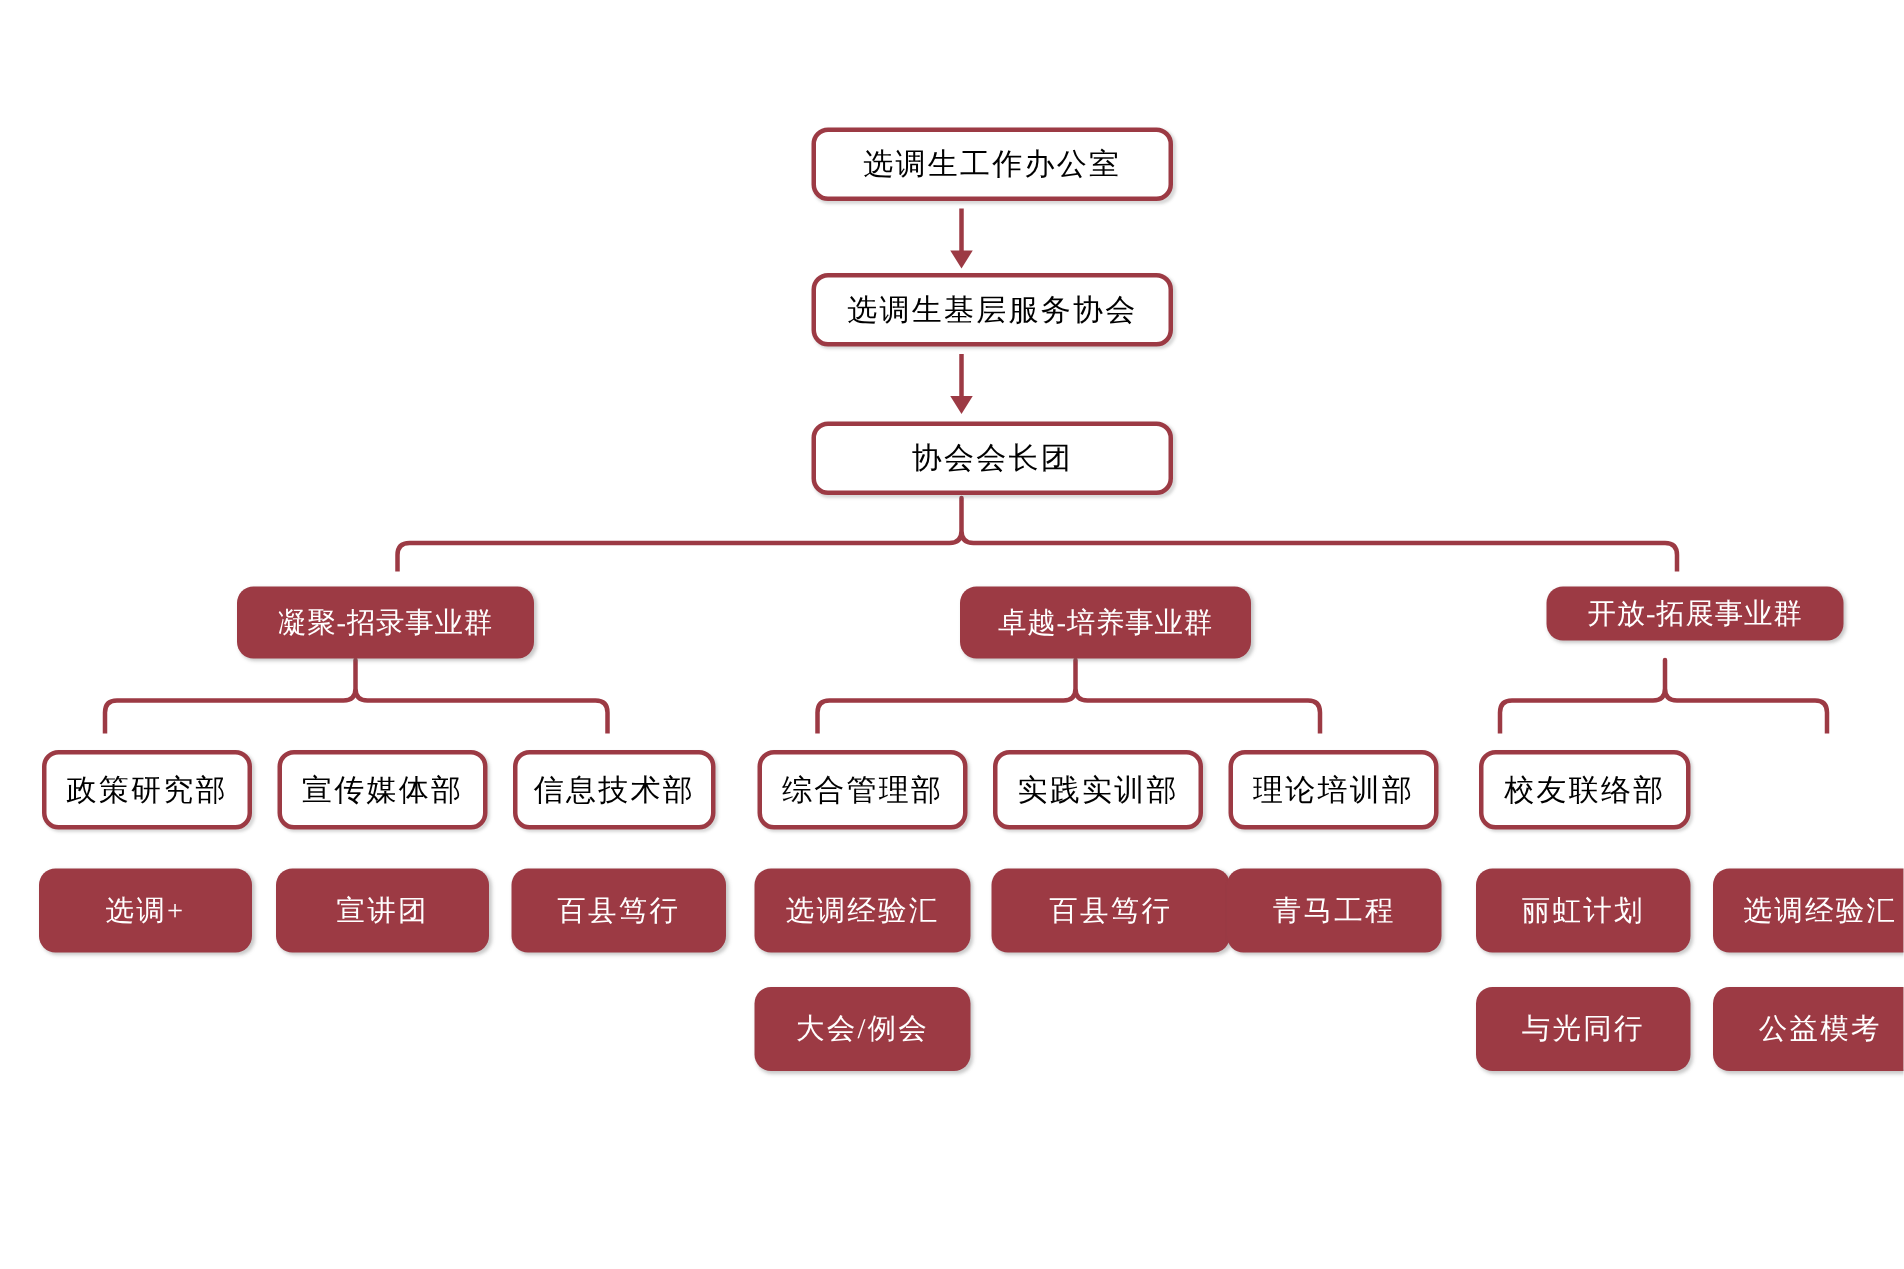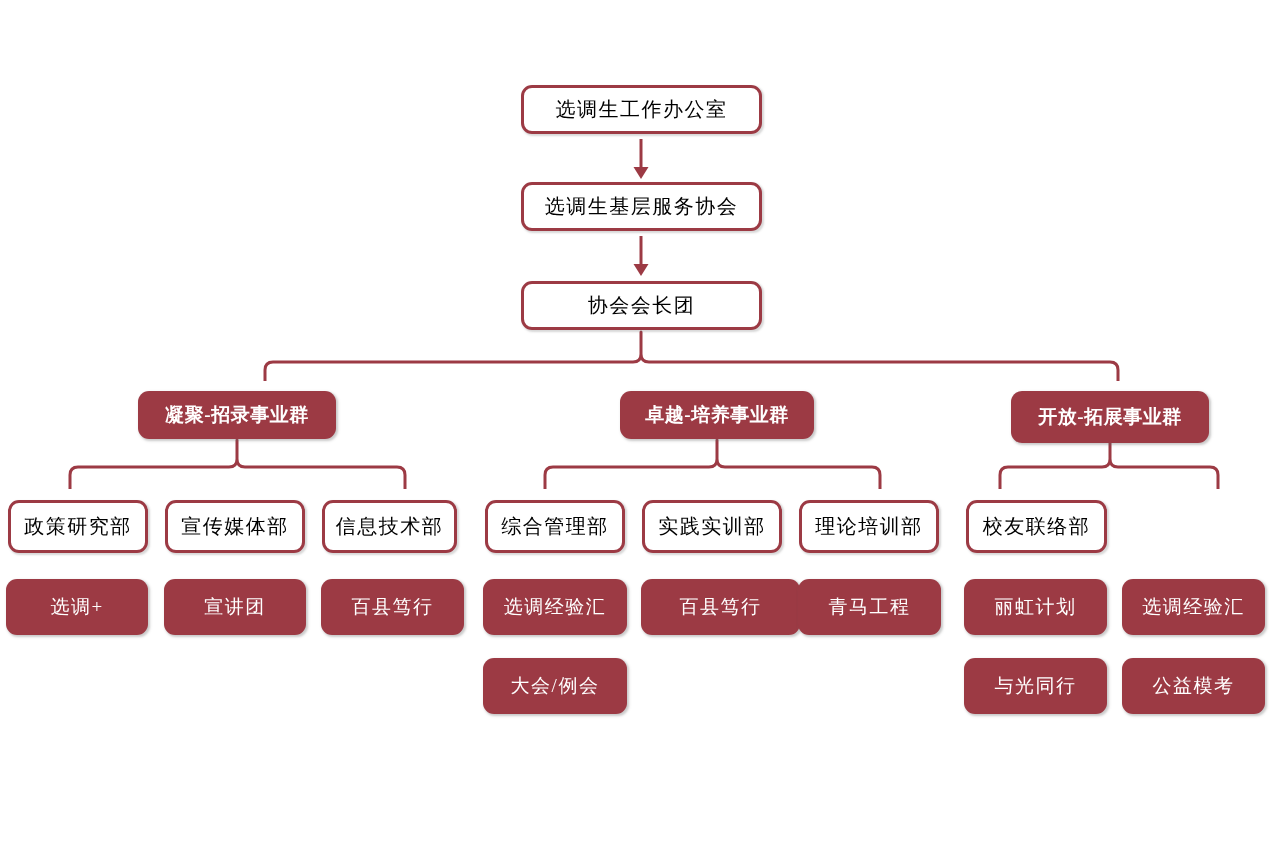--- a/index.html
+++ b/index.html
@@ -15,37 +15,38 @@
   svg.connectors { position: absolute; left: 0; top: 0; pointer-events: none; }
   .stroke { stroke: var(--maroon); stroke-width: 3; fill: none; stroke-linejoin: round; }
   .arrowhead { fill: var(--maroon); stroke: none; }
   .node {
     position: absolute;
     box-sizing: border-box;
     display: flex; align-items: center; justify-content: center;
     text-align: right;
     white-space: nowrap;
     letter-spacing: 1.5px;
+    margin-left: 20px;
   }
   .outline {
     background: var(--paper);
     border: 3px solid var(--maroon);
     border-radius: 11px;
     color: var(--ink);
     font-size: 20px;
     box-shadow: 1.5px 1.5px 2px rgba(100,100,100,0.25);
   }
   .filled {
     background: var(--maroon);
     border-radius: 11px;
     color: #ffffff;
     font-size: 19px;
     box-shadow: 1.5px 1.5px 2.5px rgba(100,100,100,0.35);
   }
-  .group { font-weight: bold; letter-spacing: 0.5px; }
+  .group { font-weight: normal; letter-spacing: 0.5px; }
 </style>
 </head>
 <body>
 
 <div class="canvas">
 
   <svg class="connectors" width="1269" height="846" viewBox="0 0 1269 846">
 
     <line class="stroke" x1="641" y1="139" x2="641" y2="168"></line>
     <polygon class="arrowhead" points="633.5,167 648.5,167 641,179"></polygon>
@@ -65,21 +66,21 @@
     <path class="stroke" d="M1000,489 L1000,475 Q1000,467 1008,467 L1102,467 Q1110,467 1110,459 L1110,440
              L1110,459 Q1110,467 1118,467 L1210,467 Q1218,467 1218,475 L1218,489"></path>
   </svg>
 
   <div class="node outline" style="left:521px; top:85px; width:241px; height:49px">选调生工作办公室</div>
   <div class="node outline" style="left:521px; top:182px; width:241px; height:49px">选调生基层服务协会</div>
   <div class="node outline" style="left:521px; top:281px; width:241px; height:49px">协会会长团</div>
 
   <div class="node filled group" style="left:138px; top:391px; width:198px; height:48px">凝聚-招录事业群</div>
   <div class="node filled group" style="left:620px; top:391px; width:194px; height:48px">卓越-培养事业群</div>
-  <div class="node filled group" style="left:1011px; top:391px; width:198px; height:52px">开放-拓展事业群</div>
+  <div class="node filled group" style="left:1011px; top:391px; width:198px; height:36px">开放-拓展事业群</div>
 
   <div class="node outline" style="left:8px; top:500px; width:140px; height:53px">政策研究部</div>
   <div class="node outline" style="left:165px; top:500px; width:140px; height:53px">宣传媒体部</div>
   <div class="node outline" style="left:322px; top:500px; width:135px; height:53px">信息技术部</div>
 
   <div class="node outline" style="left:485px; top:500px; width:140px; height:53px">综合管理部</div>
   <div class="node outline" style="left:642px; top:500px; width:140px; height:53px">实践实训部</div>
   <div class="node outline" style="left:799px; top:500px; width:140px; height:53px">理论培训部</div>
 
   <div class="node outline" style="left:966px; top:500px; width:141px; height:53px">校友联络部</div>

